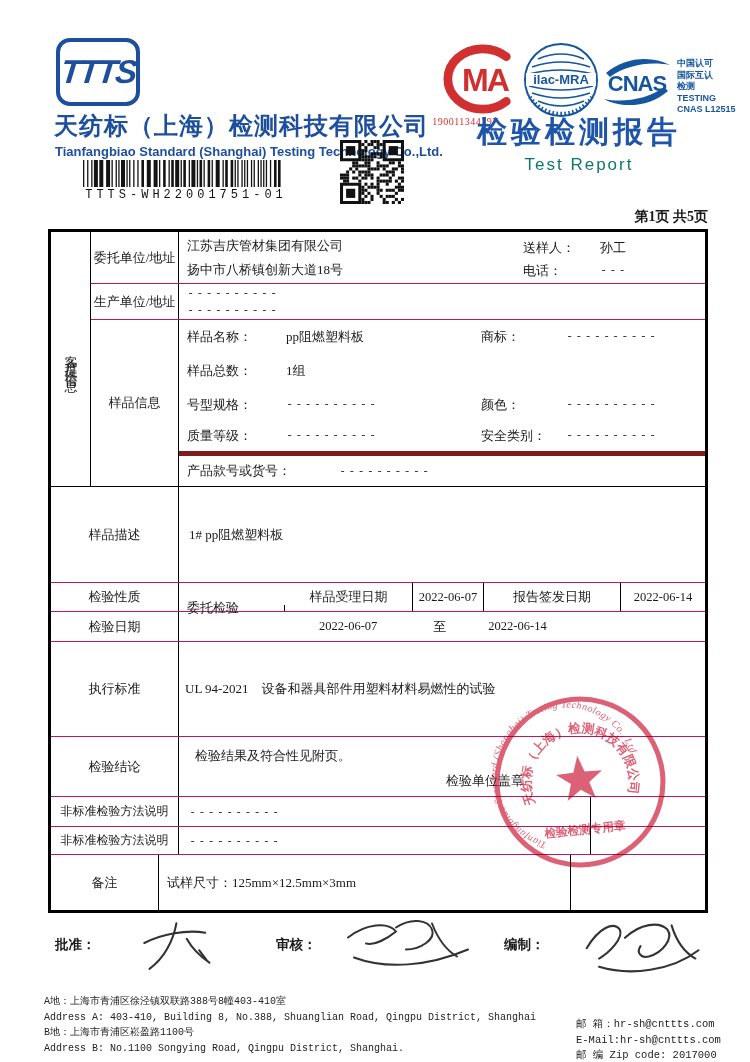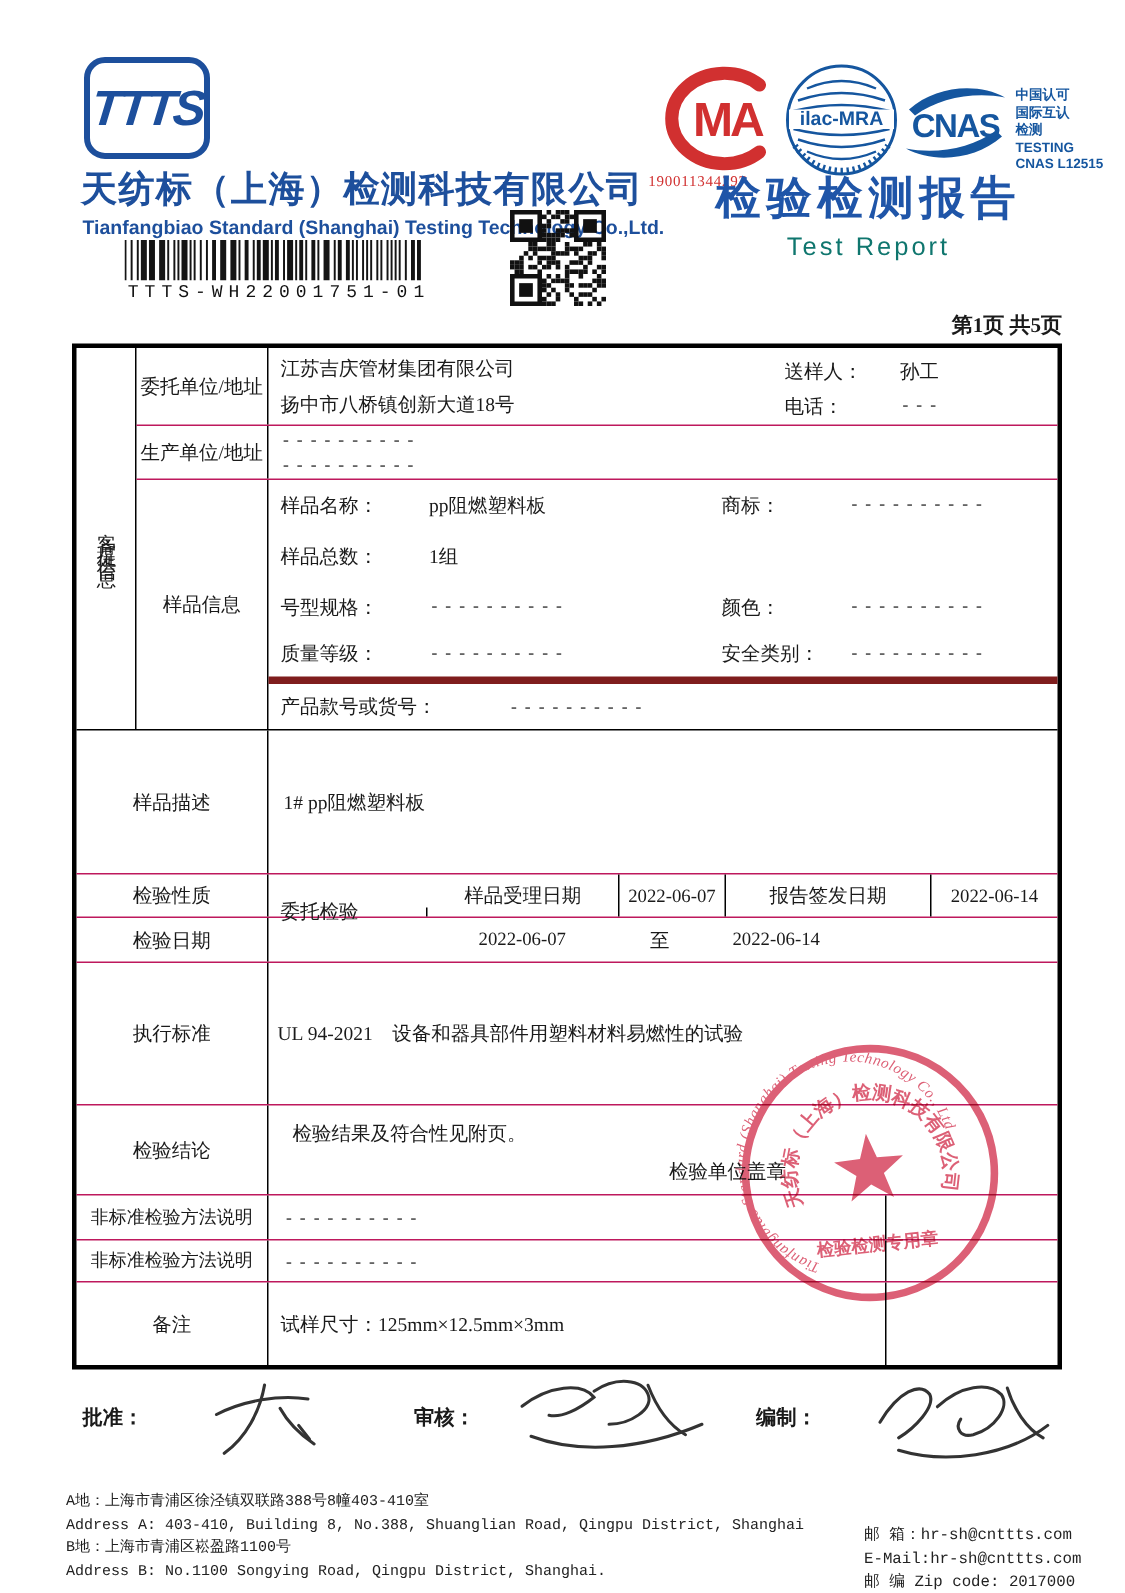--- a/index.html
+++ b/index.html
@@ -411,21 +411,21 @@
 
     <div class="trow" style="height:28px;">
       <div class="cell cc" style="width:128px;font-size:12px;">非标准检验方法说明</div>
       <div class="cell cl" style="width:412px;padding-left:10px;">
         <span class="dash">----------</span>
       </div>
       <div class="nbr" style="flex:1;"></div>
     </div>
 
     <div class="trow" style="height:55px;">
-      <div class="cell cc" style="width:128px;">备注</div>
+      <div class="cell cc" style="width:108px;">备注</div>
       <div class="cell cl" style="width:412px;padding-left:8px;">试样尺寸：125mm×12.5mm×3mm</div>
       <div class="nbr" style="flex:1;"></div>
     </div>
   </div>
 
   <svg class="stamp" viewBox="0 0 176 176">
     <defs>
       <path id="enArc" d="M 49 144 A 68 68 0 1 1 50 144.4"></path>
       <path id="cnArc" d="M 43.6 108.7 A 49 49 0 1 1 132.4 108.7"></path>
     </defs>

